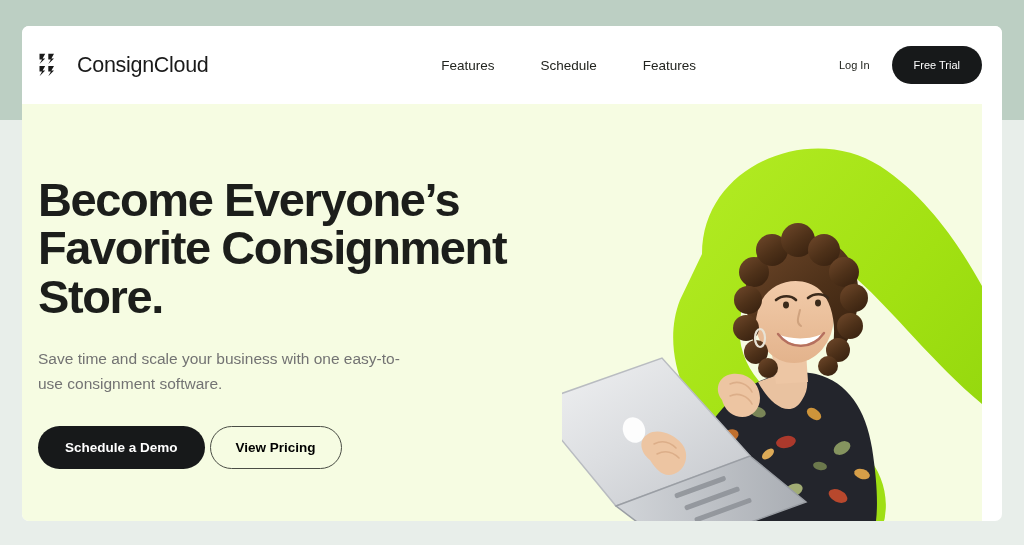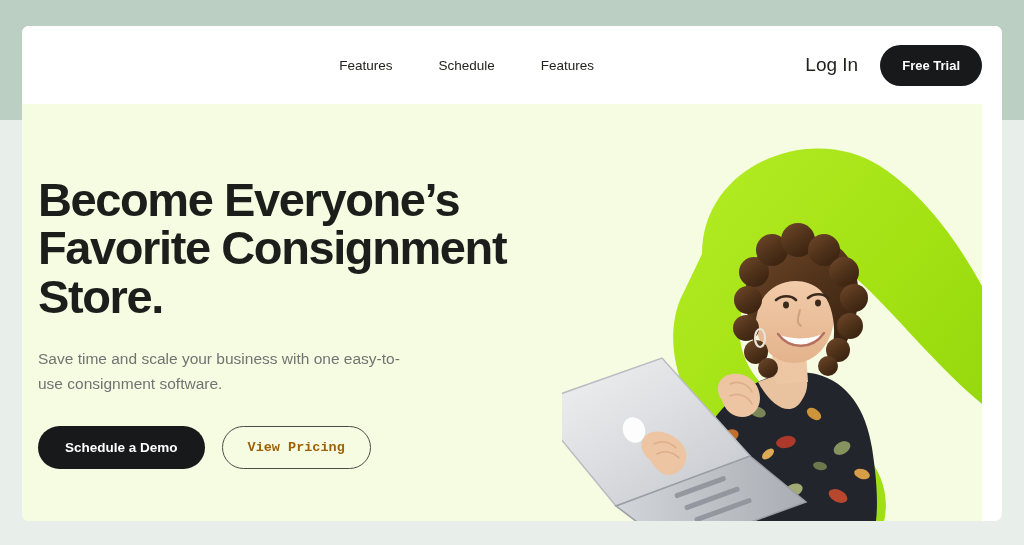--- a/index.html
+++ b/index.html
@@ -85,30 +85,30 @@
     text-decoration: none;
     white-space: nowrap;
   }
 
   #nav-actions {
     display: flex;
     align-items: center;
     gap: 22px;
   }
   #login-link {
-    font-size: 19px;
+    font-size: 11px;
     color: #22241f;
     text-decoration: none;
     white-space: nowrap;
   }
   #free-trial-btn {
     background: #17191a;
     color: #ffffff;
-    font-size: 13px;
-    font-weight: 700;
+    font-size: 11px;
+    font-weight: 400;
     border: none;
     border-radius: 22px;
     padding: 13px 22px;
     cursor: pointer;
     white-space: nowrap;
     font-family: "Liberation Sans", sans-serif;
   }
 
   
   #hero {
@@ -142,45 +142,45 @@
     font-size: 15.5px;
     line-height: 1.62;
     color: #737373;
     max-width: 380px;
   }
 
   #cta-row {
     margin-top: 30px;
     display: flex;
     align-items: flex-start;
-    gap: 17px;
+    gap: 5px;
   }
   #demo-btn {
     background: #17191a;
     color: #ffffff;
     font-size: 13.5px;
     font-weight: 700;
     border: none;
     border-radius: 24px;
     padding: 14px 27px;
     cursor: pointer;
     white-space: nowrap;
     font-family: "Liberation Sans", sans-serif;
   }
   #pricing-btn {
     background: transparent;
-    color: #a16207;
+    color: #000000;
     font-size: 13.5px;
     font-weight: 700;
     border: 1.3px solid #4a4d45;
     border-radius: 24px;
     padding: 13px 25px;
     cursor: pointer;
     white-space: nowrap;
-    font-family: Liberation Mono, monospace;
+    font-family: Liberation Sans, sans-serif;
   }
 
   
   #hero-art {
     position: absolute;
     right: 0;
     top: 0;
     width: 420px;
     height: 417px;
   }
@@ -200,20 +200,33 @@
 <body>
 
 <div id="page">
 
   <div id="top-band"></div>
 
   <div id="site-card">
 
     <div id="navbar">
 
+      <a class="brand" href="#">
+        <span class="logo-mark">
+          <svg class="logo-mark" viewBox="0 0 28 28" xmlns="http://www.w3.org/2000/svg" aria-hidden="true">
+            <g fill="#1a1a1a">
+              <path d="M1.5 2.8 L7.2 2.8 L4.6 7.4 L7.2 7.4 L1.5 13.0 L4.1 8.4 L1.5 8.4 Z"></path>
+              <path d="M10.3 2.8 L16.0 2.8 L13.4 7.4 L16.0 7.4 L10.3 13.0 L12.9 8.4 L10.3 8.4 Z"></path>
+              <path d="M1.5 15.0 L7.2 15.0 L4.6 19.6 L7.2 19.6 L1.5 25.2 L4.1 20.6 L1.5 20.6 Z"></path>
+              <path d="M10.3 15.0 L16.0 15.0 L13.4 19.6 L16.0 19.6 L10.3 25.2 L12.9 20.6 L10.3 20.6 Z"></path>
+            </g>
+          </svg>
+        </span>
+        <span class="brand-name">ConsignCloud</span>
+      </a>
 
       <nav id="nav-links">
         <a class="nav-link" href="#">Features</a>
         <a class="nav-link" href="#">Schedule</a>
         <a class="nav-link" href="#">Features</a>
       </nav>
 
       <div id="nav-actions">
         <a id="login-link" href="#">Log In</a>
         <button id="free-trial-btn">Free Trial</button>

